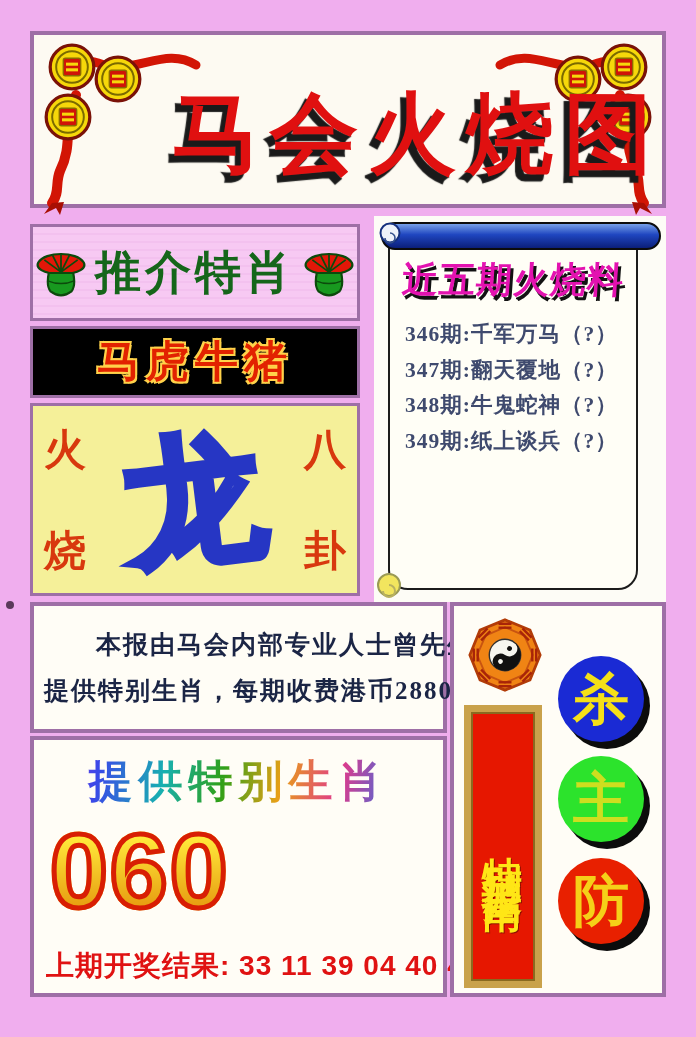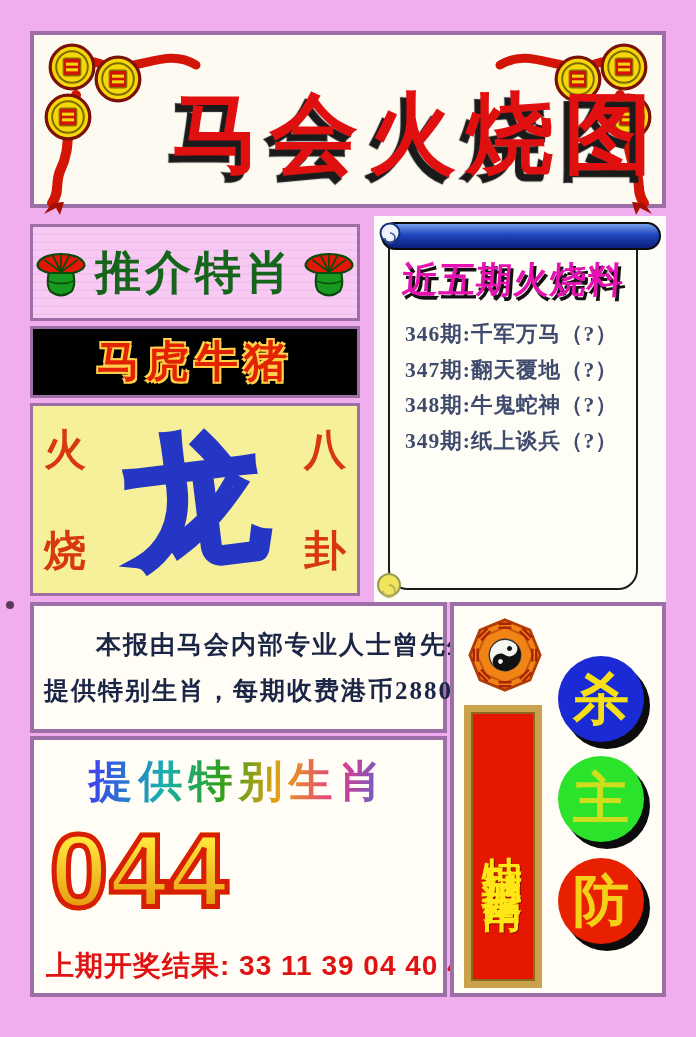--- a/index.html
+++ b/index.html
@@ -242,21 +242,21 @@
 </div>
 
 <div class="box notice-box">
   <div class="notice-line indent">本报由马会内部专业人士曾先生</div>
   <div class="notice-line">提供特别生肖，每期收费港币2880元</div>
 </div>
 
 <div class="box six-box">
   <div class="six-heading">提供特别生肖</div>
   <div class="six-numbers">
-    <span class="six-num">044</span>
+    <span class="six-num">060</span>
   </div>
   <div class="last-draw">
     <span>上期开奖结果:</span>
     <span>33 11 39 04 40 46+22</span>
   </div>
 </div>
 
 <div class="box guide-box">
   <svg class="bagua" width="74" height="74" viewBox="0 0 80 80">
       <use href="#bagua"></use>

